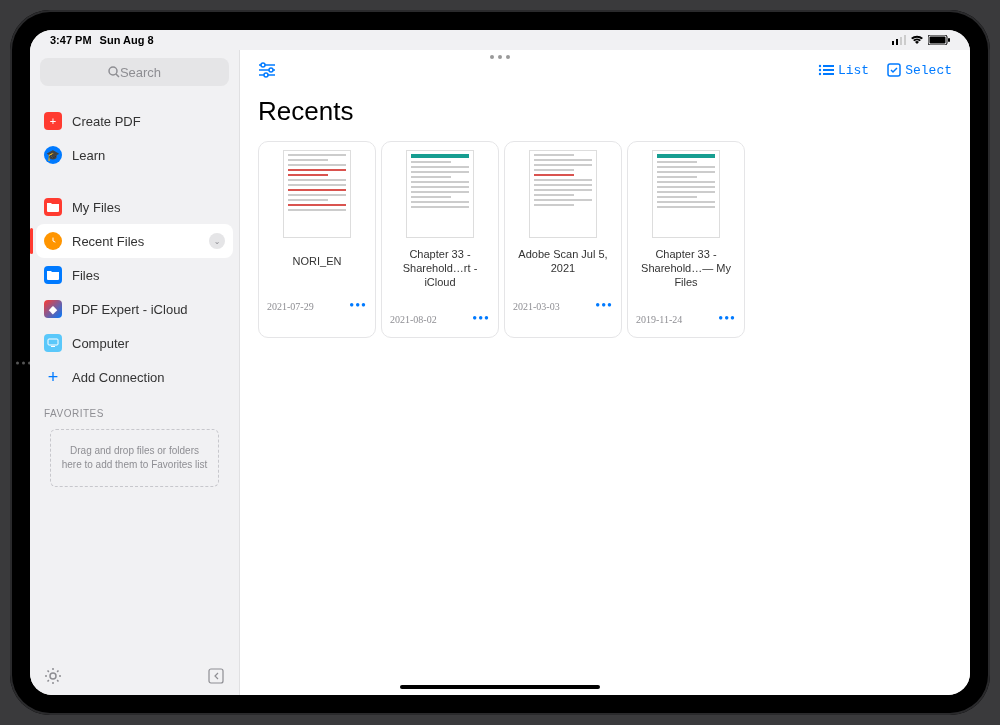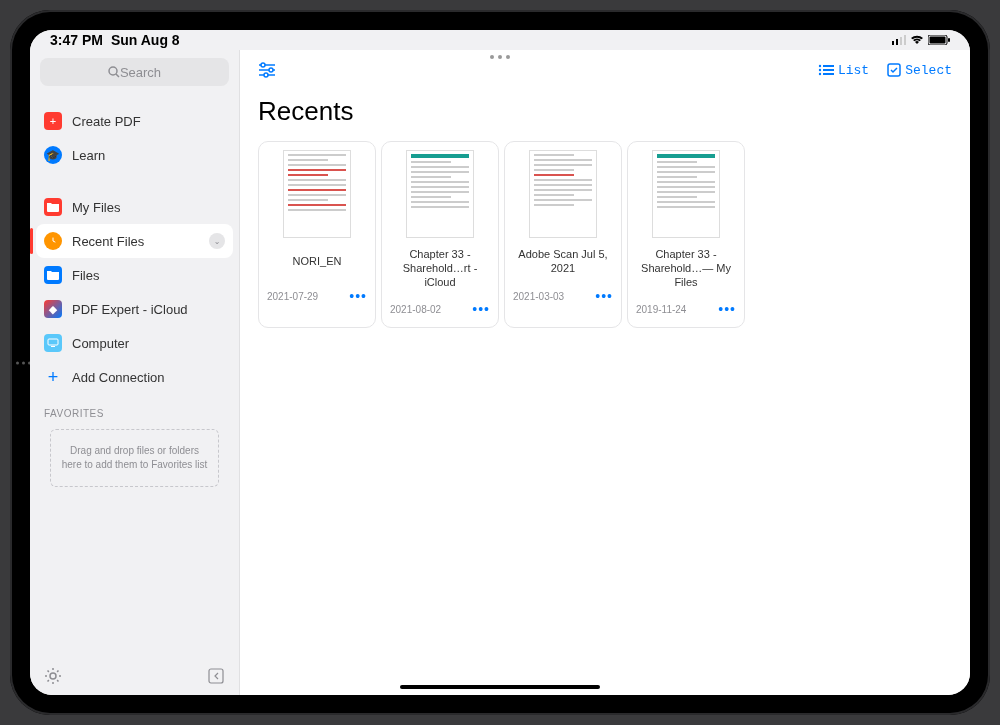--- a/index.html
+++ b/index.html
@@ -31,21 +31,21 @@
     display: flex;
     flex-direction: column;
     position: relative;
   }
   .status-bar {
     height: 20px;
     display: flex;
     align-items: center;
     justify-content: space-between;
     padding: 0 20px;
-    font-size: 14px;
+    font-size: 11px;
     font-weight: 600;
     background: #f1f1f3;
   }
   .status-left { display: flex; gap: 8px; }
   .status-right { display: flex; gap: 4px; align-items: center; }
   .multitask-dots {
     position: absolute;
     top: 25px;
     left: 50%;
     transform: translateX(-50%);
@@ -232,21 +232,22 @@
     min-height: 28px;
     line-height: 1.25;
     display: flex;
     align-items: center;
   }
   .file-footer {
     display: flex;
     align-items: center;
     justify-content: space-between;
     width: 100%;
-    margin-top: 12px;
+    margin-top: 22px;
+    font-family: Liberation Serif, serif;
   }
   .file-date {
     font-size: 10px;
     color: #8e8e93;
   }
   .more-btn {
     color: #007aff;
     font-size: 14px;
     letter-spacing: 1px;
     cursor: pointer;

